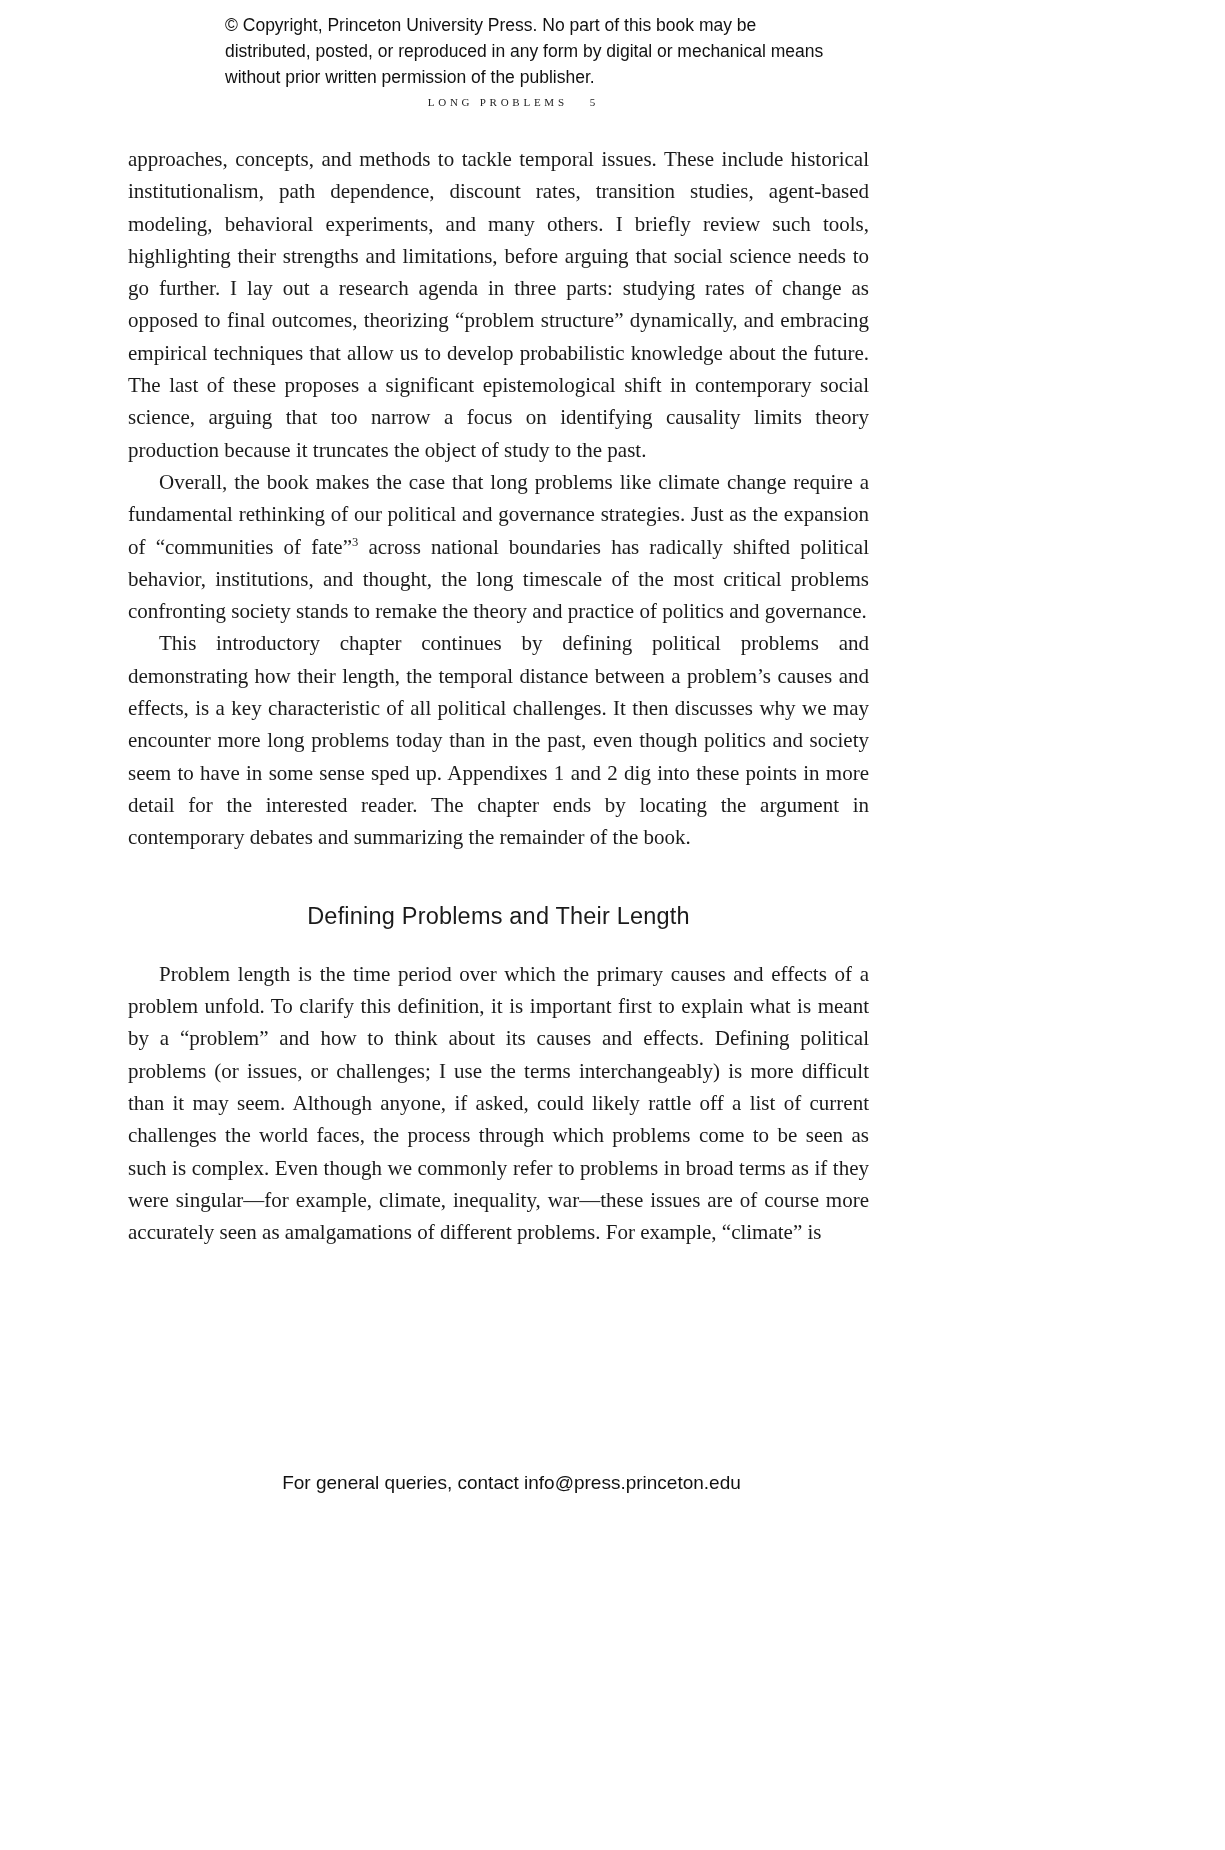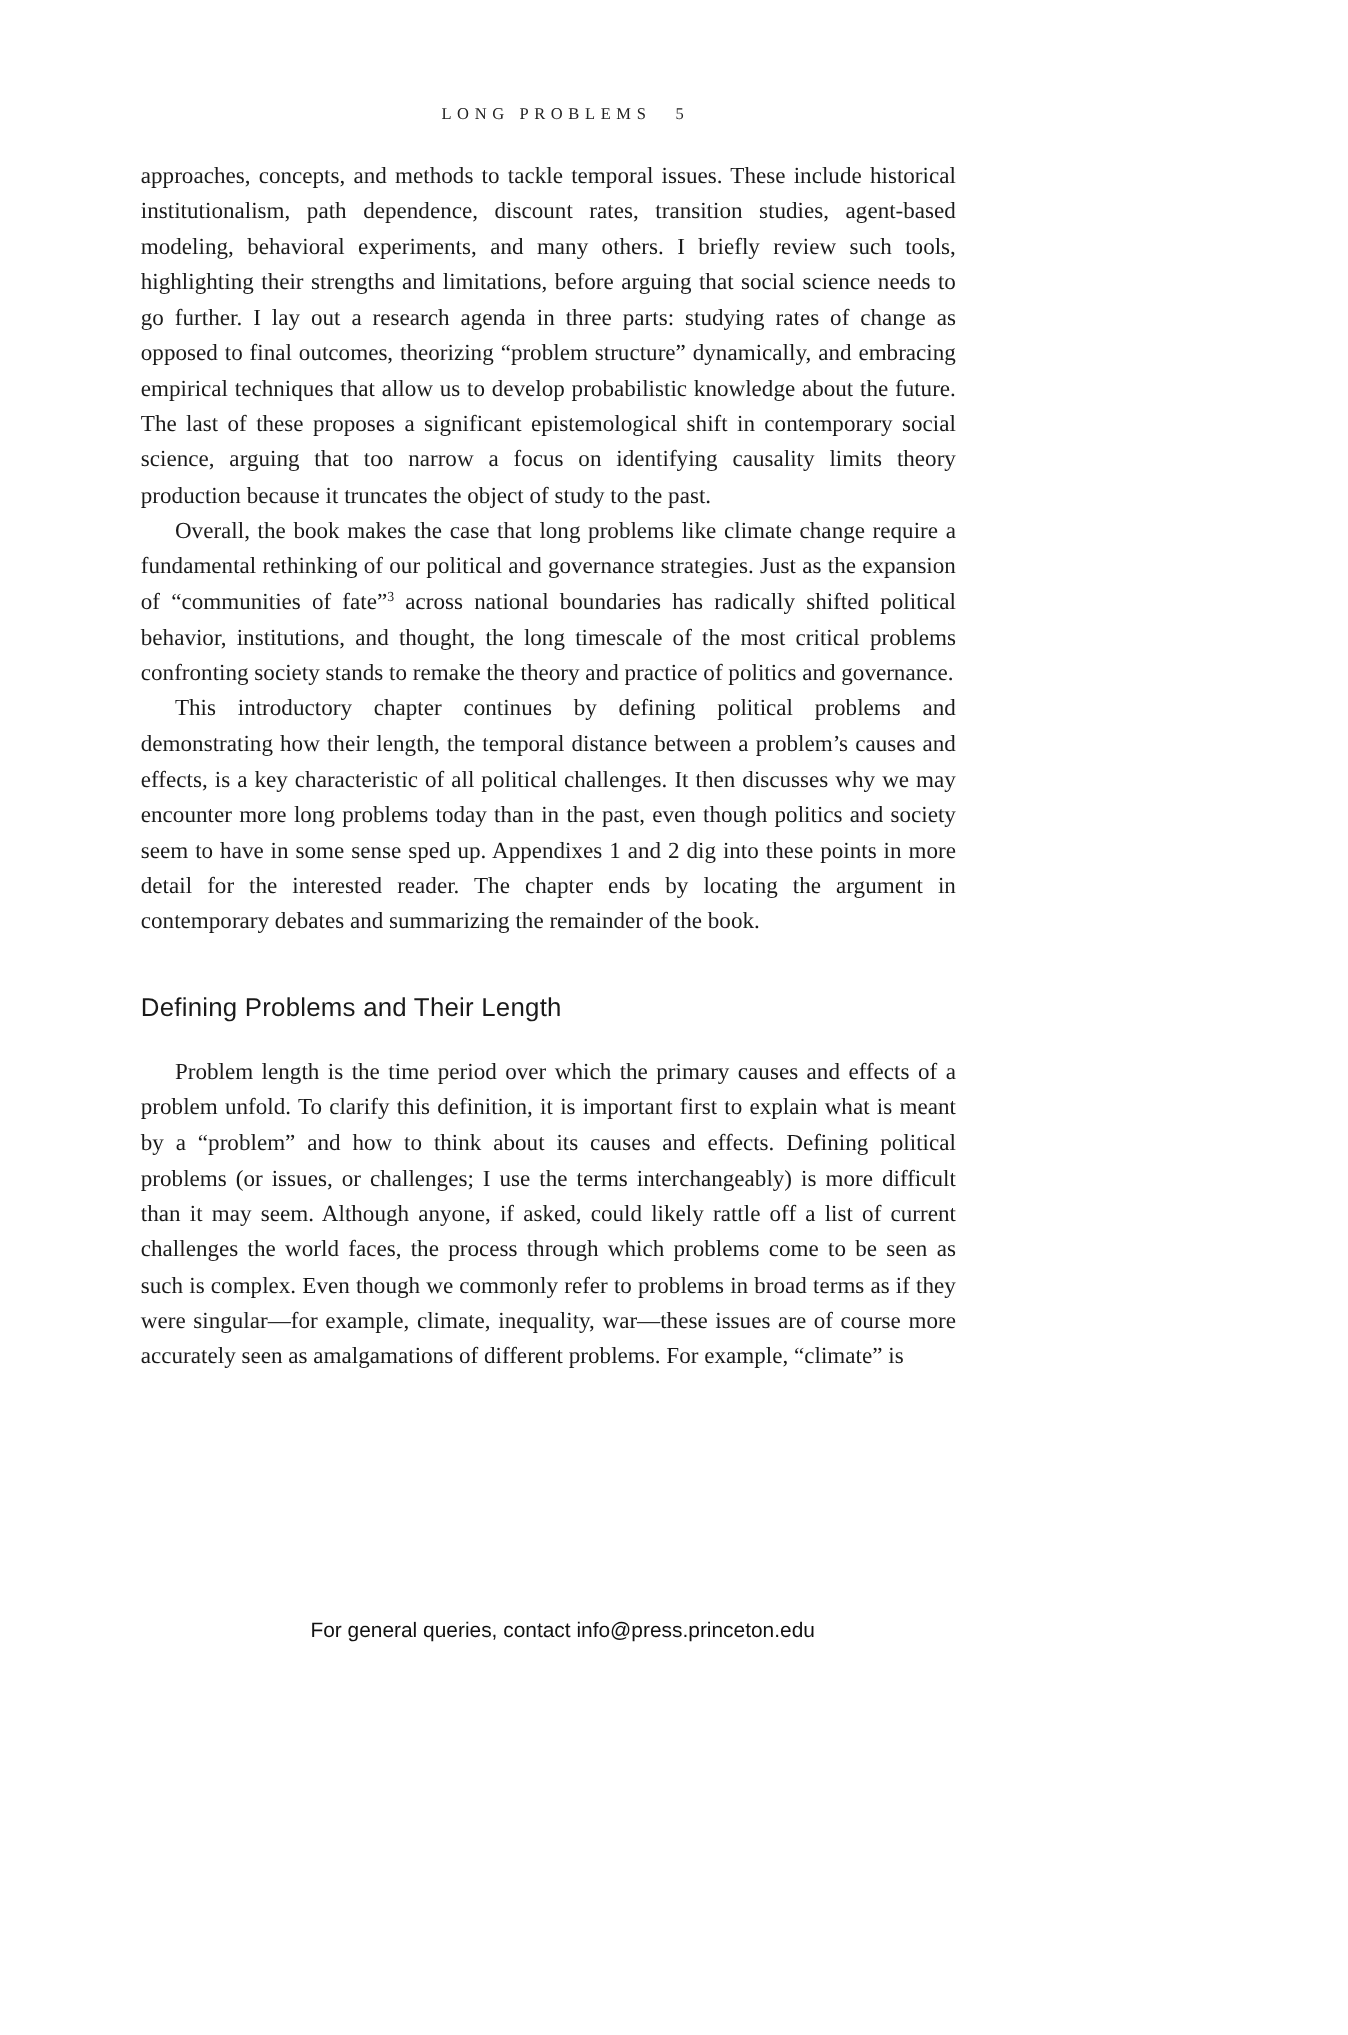--- a/index.html
+++ b/index.html
@@ -28,21 +28,21 @@
     color: #111111;
     text-align: left;
   }
   .running-head {
     position: absolute;
     left: 141px;
     top: 96px;
     width: 741px;
     text-align: center;
     font-family: "Liberation Serif", serif;
-    font-size: 15px;
+    font-size: 11px;
     color: #222222;
   }
   .running-head .head-title {
     letter-spacing: 0.34em;
   }
   .running-head .pagenum {
     margin-left: 22px;
     letter-spacing: 0;
   }
   .body-text {
@@ -60,21 +60,21 @@
   sup.footnote-ref {
     font-size: 0.6em;
     vertical-align: super;
     line-height: 0;
   }
   .section-heading {
     font-family: "Liberation Sans", sans-serif;
     font-size: 23.5px;
     font-weight: 500;
     letter-spacing: 0.2px;
-    text-align: left;
+    text-align: center;
     text-indent: 0;
     margin-top: 46px !important;
     margin-bottom: 26px !important;
     color: #1a1a1a;
   }
   .footer {
     position: absolute;
     left: 141px;
     top: 1472px;
     width: 741px;
@@ -82,20 +82,21 @@
     font-family: "Liberation Sans", sans-serif;
     font-size: 19px;
     color: #111111;
   }
 </style>
 </head>
 <body>
 
 <div class="page">
 
+  <div class="copyright">© Copyright, Princeton University Press. No part of this book may be distributed, posted, or reproduced in any form by digital or mechanical means without prior written permission of the publisher.</div>
 
   <div class="running-head">
     <span class="head-title">LONG PROBLEMS</span><span class="pagenum">5</span>
   </div>
 
   <div class="body-text">
 
     <p>approaches, concepts, and methods to tackle temporal issues. These include historical institutionalism, path dependence, discount rates, transition studies, agent-based modeling, behavioral experiments, and many others. I briefly review such tools, highlighting their strengths and limitations, before arguing that social science needs to go further. I lay out a research agenda in three parts: studying rates of change as opposed to final outcomes, theorizing “problem structure” dynamically, and embracing empirical techniques that allow us to develop probabilistic knowledge about the future. The last of these proposes a significant epistemological shift in contemporary social science, arguing that too narrow a focus on identifying causality limits theory production because it truncates the object of study to the past.</p>
 
     <p class="indent"><span>Overall, the book makes the case that long problems like climate change require a fundamental rethinking of our political and governance strategies. Just as the expansion of “communities of fate”</span><sup class="footnote-ref">3</sup><span> across national boundaries has radically shifted political behavior, institutions, and thought, the long timescale of the most critical problems confronting society stands to remake the theory and practice of politics and governance.</span></p>

